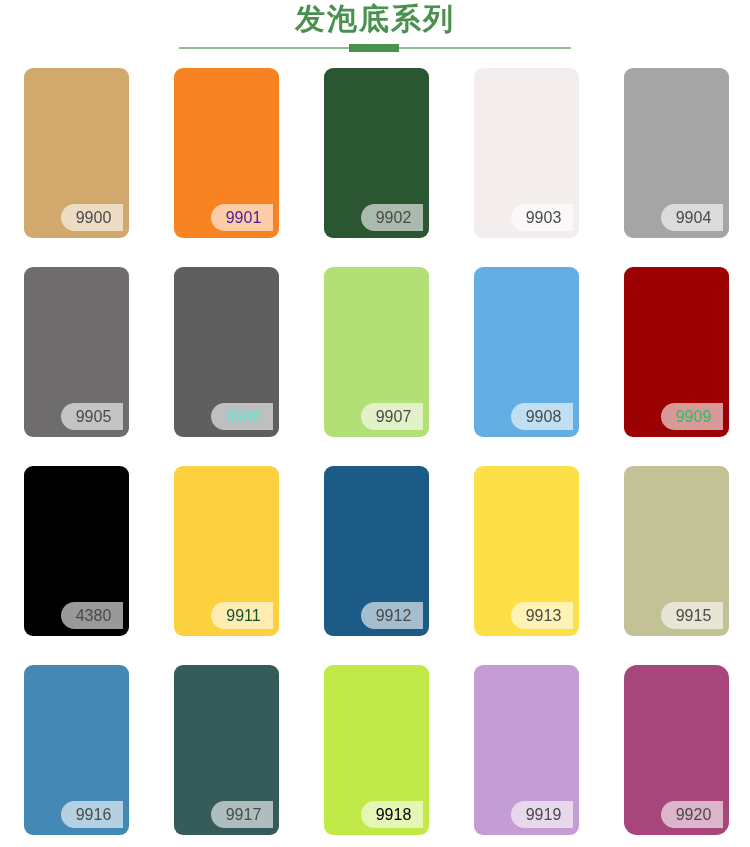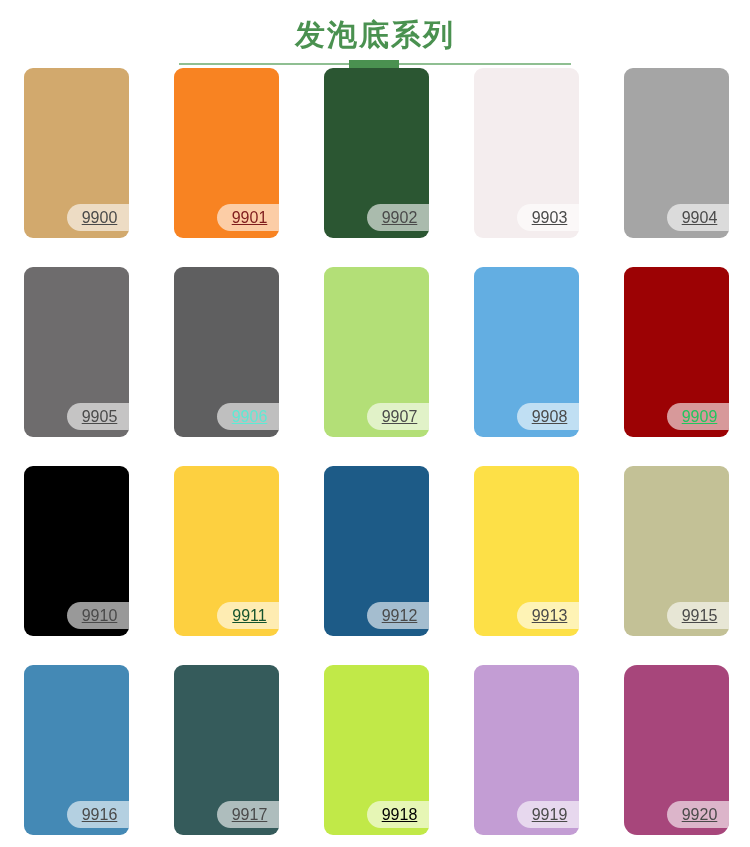--- a/index.html
+++ b/index.html
@@ -13,21 +13,21 @@
 
   body {
     font-family: "Liberation Sans", "DejaVu Sans", sans-serif;
     position: relative;
     overflow: hidden;
   }
 
   
   .header {
     width: 750px;
-    padding-top: 16px;
+    padding-top: 0;
     text-align: center;
     position: relative;
   }
 
   .page-title {
     font-size: 30px;
     font-weight: bold;
     color: #4a9150;
     letter-spacing: 2px;
     line-height: 38px;
@@ -75,53 +75,52 @@
   .swatch {
     position: relative;
     width: 105px;
     height: 170px;
     border-radius: 9px;
     overflow: hidden;
   }
 
   .swatch-label {
     position: absolute;
-    right: 0;
+    right: 6px;
     bottom: 7px;
     min-width: 62px;
     height: 27px;
     line-height: 27px;
     padding: 0 11px 8px 14px;
     border-top-left-radius: 14px;
     border-bottom-left-radius: 14px;
     background: rgba(255, 255, 255, 0.60);
     color: #4a4a4a;
     font-size: 16px;
     text-align: center;
     white-space: nowrap;
-    text-decoration: underline;
   }
 </style>
 </head>
 <body>
 
 <div class="header">
   <div class="page-title" style="color: rgb(74, 145, 80);">发泡底系列</div>
   <div class="title-rule">
     <div class="title-rule-line" style="background: rgb(143, 191, 146);"></div>
     <div class="title-rule-accent" style="background: rgb(74, 145, 80);"></div>
   </div>
 </div>
 
 <div class="grid" id="swatch-grid">
     <div class="swatch" style="background: rgb(210, 169, 109);">
       <div class="swatch-label" style="background: rgba(255, 255, 255, 0.6); color: rgb(74, 74, 74);">9900</div>
     </div>
     <div class="swatch" style="background: rgb(248, 131, 34);">
-      <div class="swatch-label" style="background: rgba(255, 255, 255, 0.6); color: #7f1d1d;">9901</div>
+      <div class="swatch-label" style="background: rgba(255, 255, 255, 0.6); color: #4c1d95;">9901</div>
     </div>
     <div class="swatch" style="background: rgb(43, 86, 50);">
       <div class="swatch-label" style="background: rgba(255, 255, 255, 0.6); color: rgb(74, 74, 74); margin-top: 32px;">9902</div>
     </div>
     <div class="swatch" style="background: rgb(244, 237, 238);">
       <div class="swatch-label" style="background: rgba(255, 255, 255, 0.6); color: rgb(74, 74, 74);">9903</div>
     </div>
     <div class="swatch" style="background: rgb(165, 165, 165);">
       <div class="swatch-label" style="background: rgba(255, 255, 255, 0.6); color: rgb(74, 74, 74);">9904</div>
     </div>
@@ -134,21 +133,21 @@
     <div class="swatch" style="background: rgb(179, 223, 119);">
       <div class="swatch-label" style="background: rgba(255, 255, 255, 0.6); color: rgb(74, 74, 74);">9907</div>
     </div>
     <div class="swatch" style="background: rgb(99, 174, 226);">
       <div class="swatch-label" style="background: rgba(255, 255, 255, 0.6); color: rgb(74, 74, 74);">9908</div>
     </div>
     <div class="swatch" style="background: rgb(156, 2, 4);">
       <div class="swatch-label" style="background: rgba(255, 255, 255, 0.6); color: #22c55e;">9909</div>
     </div>
     <div class="swatch" style="background: rgb(0, 0, 0);">
-      <div class="swatch-label" style="background: rgba(255, 255, 255, 0.6); color: rgb(74, 74, 74);">9910</div>
+      <div class="swatch-label" style="background: rgba(255, 255, 255, 0.6); color: rgb(74, 74, 74);">4380</div>
     </div>
     <div class="swatch" style="background: rgb(253, 208, 64);">
       <div class="swatch-label" style="background: rgba(255, 255, 255, 0.6); color: #14532d; text-align: center;">9911</div>
     </div>
     <div class="swatch" style="background: rgb(29, 91, 135);">
       <div class="swatch-label" style="background: rgba(255, 255, 255, 0.6); color: rgb(74, 74, 74);">9912</div>
     </div>
     <div class="swatch" style="background: #fde047;">
       <div class="swatch-label" style="background: rgba(255, 255, 255, 0.6); color: rgb(74, 74, 74);">9913</div>
     </div>

